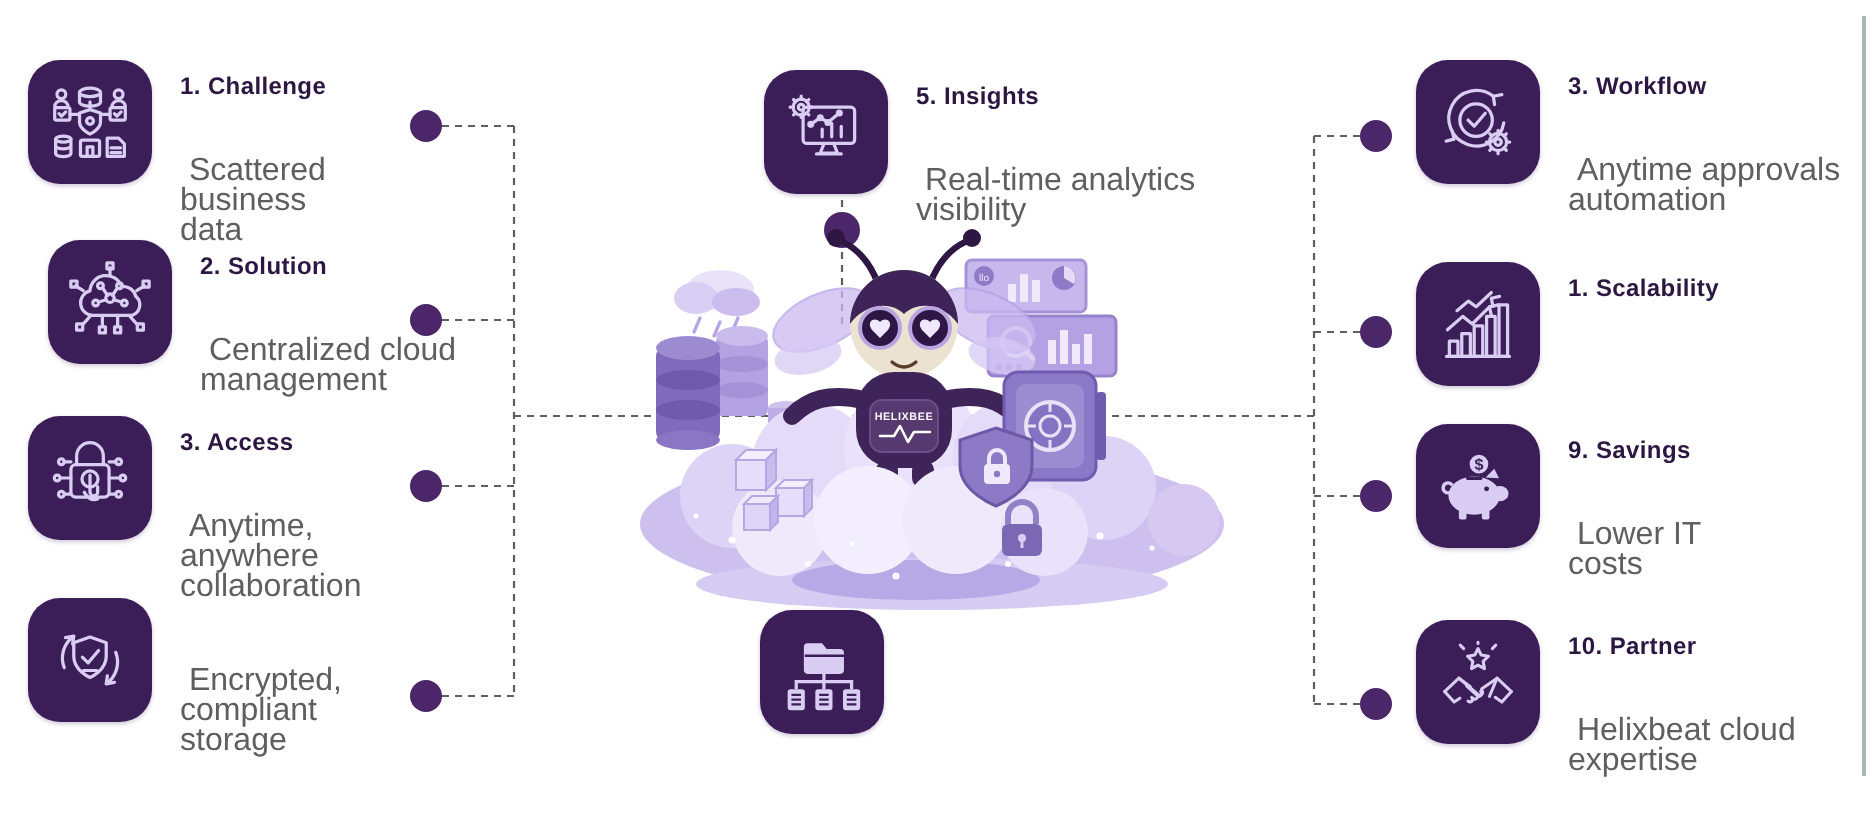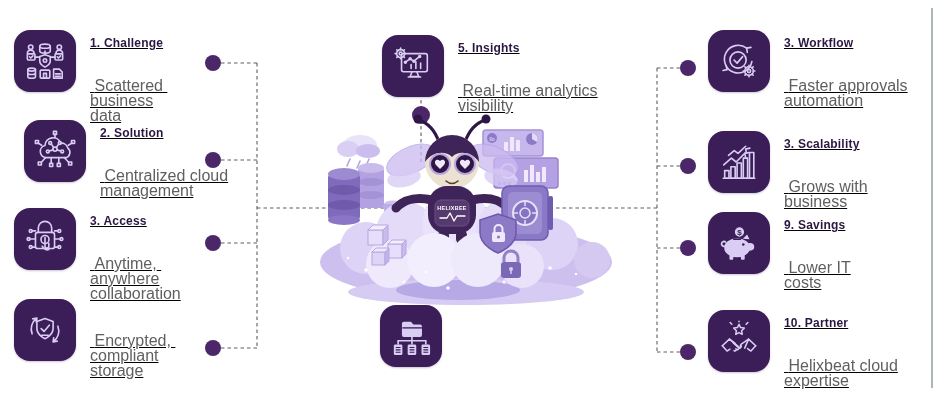--- a/index.html
+++ b/index.html
@@ -8,21 +8,21 @@
     font-family:"Liberation Sans", sans-serif;
   }
   .connectors{position:absolute;left:0;top:0;z-index:1;pointer-events:none;}
   .illustration{position:absolute;left:308px;top:112px;width:316px;height:196px;z-index:2;}
   .step{position:absolute;display:flex;gap:14px;align-items:flex-start;z-index:3;}
   .tile{
     width:62px;height:62px;border-radius:16px;background:#3b1d57;
     display:flex;align-items:center;justify-content:center;flex:0 0 auto;
     box-shadow:0 1px 2px rgba(59,29,87,.25);
   }
-  .step-text{padding-top:6px;text-decoration:underline;}
+  .step-text{padding-top:6px;}
   .step-title{font-size:12px;font-weight:bold;color:#2b1742;letter-spacing:.2px;margin-bottom:2px;}
   .step-desc{font-size:16px;color:#5f5f5f;line-height:15px;white-space:pre-wrap;width:140px;margin-top:28px;}
   .edge-line{position:absolute;left:931px;top:8px;width:2px;height:380px;background:#a9bab2;z-index:0;}
   .icon{display:block;}
 </style>
 </head>
 <body>
 
 <div class="canvas">
 
@@ -382,21 +382,21 @@
           <circle cx="21" cy="21" r="8.5"></circle>
           <path d="M16.8,21 l3.2,3.2 5.8,-6.8"></path>
           <circle cx="32.5" cy="32.5" r="4.5"></circle>
             <circle cx="32.5" cy="32.5" r="1.7"></circle>
           <path d="M32.5,26.4 v1.7 M32.5,36.9 v1.7 M26.4,32.5 h1.7 M36.9,32.5 h1.7 M28.2,28.2 l1.2,1.2 M35.6,35.6 l1.2,1.2 M36.8,28.2 l-1.2,1.2 M29.4,35.6 l-1.2,1.2"></path>
         </g>
       </svg>
     </div>
     <div class="step-text">
       <div class="step-title">3. Workflow</div>
-      <div class="step-desc"> Faster approvals
+      <div class="step-desc"> Anytime approvals
 automation</div>
     </div>
   </div>
 
   <div class="step" style="left:708px;top:131px">
     <div class="tile">
       <svg class="icon" width="42" height="42" viewBox="0 0 44 44">
         <g stroke="#d9cdf3" stroke-width="1.7" fill="none" stroke-linecap="round" stroke-linejoin="round">
           <path d="M5.5,39 h33"></path>
           <rect x="7" y="31" width="4.5" height="8"></rect>
@@ -405,23 +405,21 @@
           <rect x="26.5" y="18" width="4.5" height="21"></rect>
           <rect x="33" y="12" width="4.5" height="27"></rect>
           <path d="M6,25 l8,-7 5,4 9,-9"></path>
             <path d="M28,13 l4.5,-1 M28,13 l1,4.5"></path>
           <path d="M11,15 l6,-5 4,3 8,-7.5"></path>
             <path d="M29,8.5 l4.3,-1 M29,8.5 l0.8,4.3"></path>
         </g>
       </svg>
     </div>
     <div class="step-text">
-      <div class="step-title">3. Scalability</div>
-      <div class="step-desc"> Grows with
-business</div>
+      <div class="step-title">1. Scalability</div>
     </div>
   </div>
 
   <div class="step" style="left:708px;top:212px">
     <div class="tile">
       <svg class="icon" width="42" height="42" viewBox="0 0 44 44">
         <ellipse cx="20" cy="27" rx="13.5" ry="10" fill="#d9cdf3"></ellipse>
         <path d="M26,17.5 l4.5,-4.5 2.5,5 z" fill="#d9cdf3"></path>
         <ellipse cx="33.5" cy="26" rx="4.5" ry="4" fill="#d9cdf3"></ellipse>
         <rect x="12" y="34" width="4" height="5.5" rx="1" fill="#d9cdf3"></rect>

